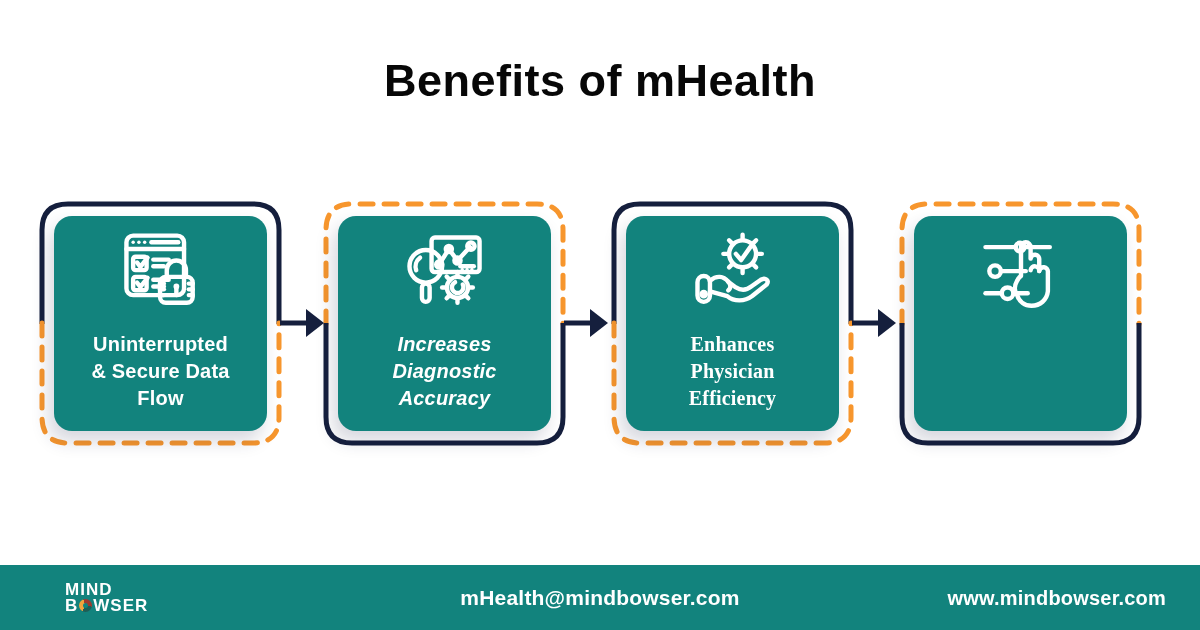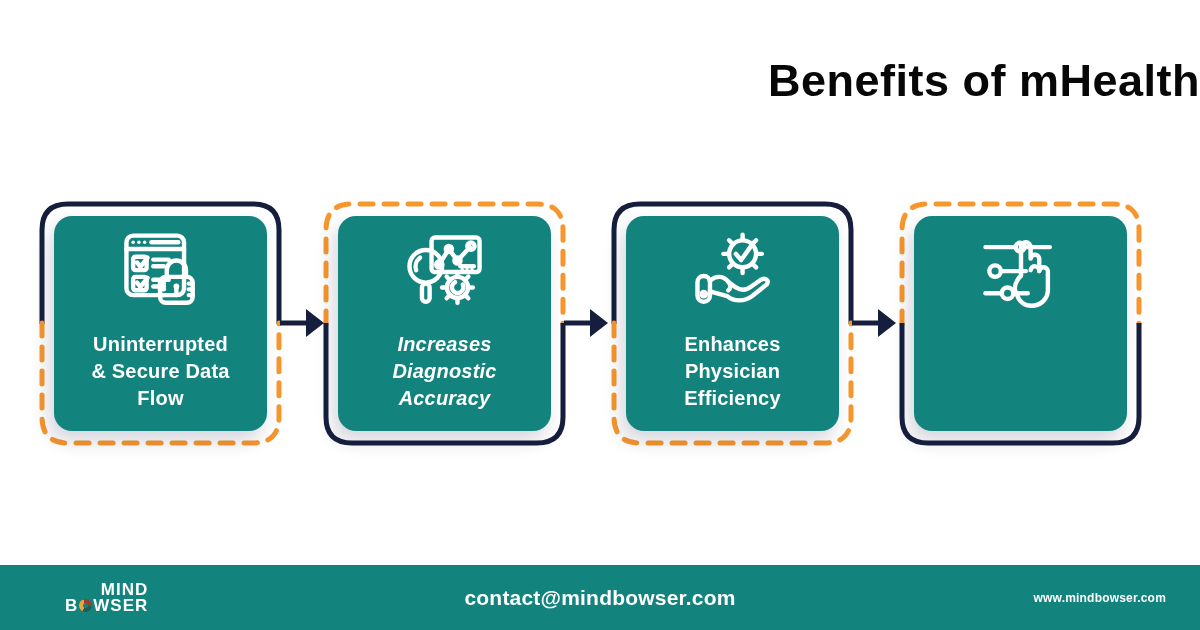--- a/index.html
+++ b/index.html
@@ -3,26 +3,26 @@
 <meta charset="utf-8">
 <style>
   :root{
     --teal:#12837D; --navy:#151F3D; --orange:#F7962D; --white:#FFFFFF; --title:#070707;
   }
   *{margin:0;padding:0;box-sizing:border-box;}
   html,body{width:1200px;height:630px;}
   body{font-family:"Liberation Sans","DejaVu Sans",sans-serif;background:#fff;overflow:hidden;position:relative;}
   .canvas{position:absolute;inset:0;background:#fff;}
 
-  .title{position:absolute;top:55px;left:0;width:1200px;text-align:right;
+  .title{position:absolute;top:55px;left:0;width:1200px;text-align:center;
     font-size:45px;font-weight:800;color:var(--title);letter-spacing:.5px;}
 
   .row{position:absolute;top:200px;left:0;width:1200px;height:247px;}
   .group{position:absolute;top:0;width:245px;height:247px;}
-  .g1{left:38px;} .g2{left:322px;font-style:italic;} .g3{left:610px;} .g4{left:898px;}
+  .g1{left:38px;} .g2{left:322px;font-style:italic;} .g3{left:610px;font-family:Liberation Serif, serif;} .g4{left:898px;}
 
   .frame{position:absolute;inset:0;width:245px;height:247px;}
   .frame path{fill:none;stroke-width:5px;}
   .navy-top .half-top{stroke:var(--navy);}
   .navy-top .half-bottom{stroke:var(--orange);stroke-dasharray:13 11;stroke-linecap:round;}
   .orange-top .half-top{stroke:var(--orange);stroke-dasharray:13 11;stroke-linecap:round;}
   .orange-top .half-bottom{stroke:var(--navy);}
 
   .card{position:absolute;left:16px;top:16px;width:213px;height:215px;border-radius:18px;
     background:var(--teal);box-shadow:-5px 10px 18px rgba(25,35,70,.18);
@@ -34,31 +34,31 @@
     white-space:pre-line;color:var(--white);font-size:20px;font-weight:700;line-height:27px;
     padding-bottom:10px;letter-spacing:.2px;}
 
   .arrow{position:absolute;top:105px;width:46px;height:36px;}
   .arrow line{stroke:var(--navy);stroke-width:5px;}
   .arrow polygon{fill:var(--navy);}
   .a1{left:280px;} .a2{left:564px;} .a3{left:852px;}
 
   .footer{position:absolute;left:0;top:565px;width:1200px;height:65px;background:var(--teal);}
   .logo{position:absolute;left:65px;top:50%;transform:translateY(-50%);
-    color:var(--white);font-weight:800;font-size:17px;line-height:16px;letter-spacing:1px;text-align:right;}
+    color:var(--white);font-weight:800;font-size:17px;line-height:16px;letter-spacing:1px;}
   .logo .l1,.logo .l2{display:block;}
   .logo-o{display:inline-block;width:13px;height:13px;border-radius:50%;vertical-align:-1px;
     background:conic-gradient(from 210deg,#F2A33C 0deg 130deg,#9E3A2E 130deg 250deg,#1E5E56 250deg 360deg);
     position:relative;margin:0 1px;}
   .logo-o::after{content:"";position:absolute;left:4px;top:4px;width:5px;height:5px;border-radius:50%;
     background:var(--teal);}
   .email{position:absolute;left:50%;top:50%;transform:translate(-50%,-50%);
     color:var(--white);font-size:21px;font-weight:700;letter-spacing:.2px;}
   .site{position:absolute;right:34px;top:50%;transform:translateY(-50%);
-    color:var(--white);font-size:12px;font-weight:700;letter-spacing:.2px;}
+    color:var(--white);font-size:20px;font-weight:700;letter-spacing:.2px;}
 </style>
 </head>
 <body>
 
 <div class="canvas">
 
   <h1 class="title">Benefits of mHealth</h1>
 
   <div class="row">
 
@@ -198,17 +198,17 @@
       <line x1="0" y1="18" x2="27" y2="18"></line>
         <polygon points="26,4 44,18 26,32"></polygon>
     </svg>
   </div>
 
   <div class="footer">
     <div class="logo">
       <span class="l1">MIND</span>
       <span class="l2"><span>B</span><span class="logo-o"></span><span>WSER</span></span>
     </div>
-    <div class="email">contact@mindbowser.com</div>
+    <div class="email">mHealth@mindbowser.com</div>
     <div class="site">www.mindbowser.com</div>
   </div>
 
 </div>
 
 </body></html>

